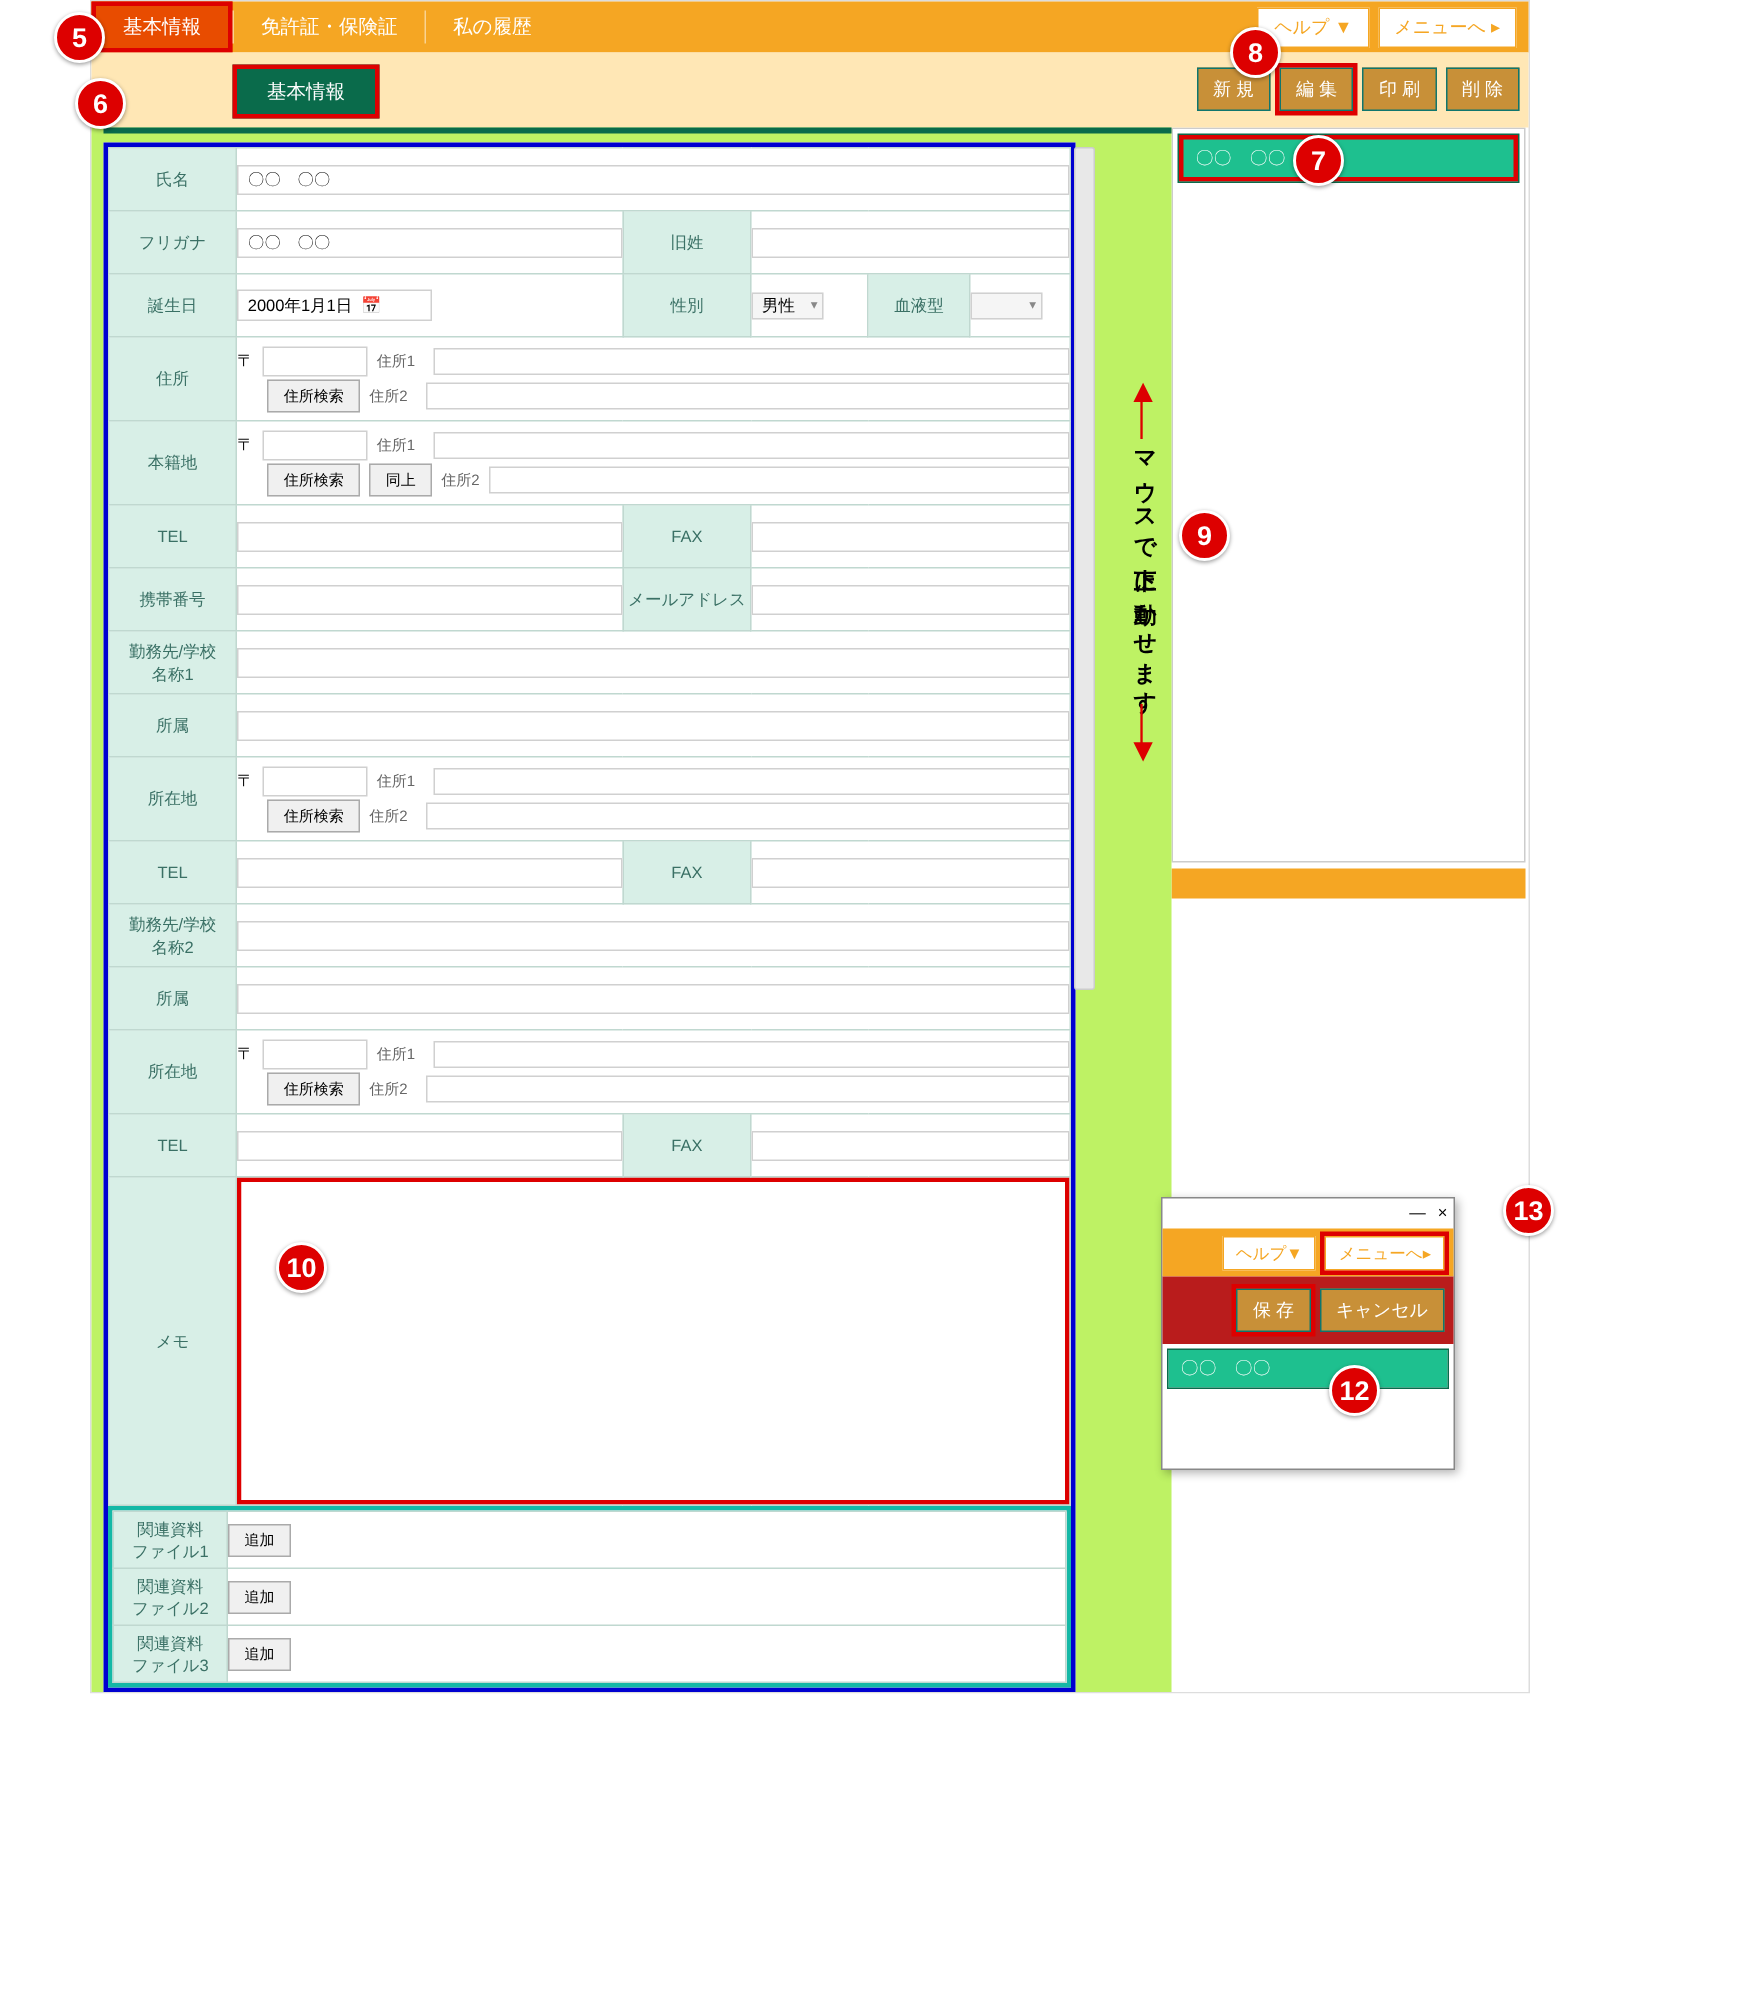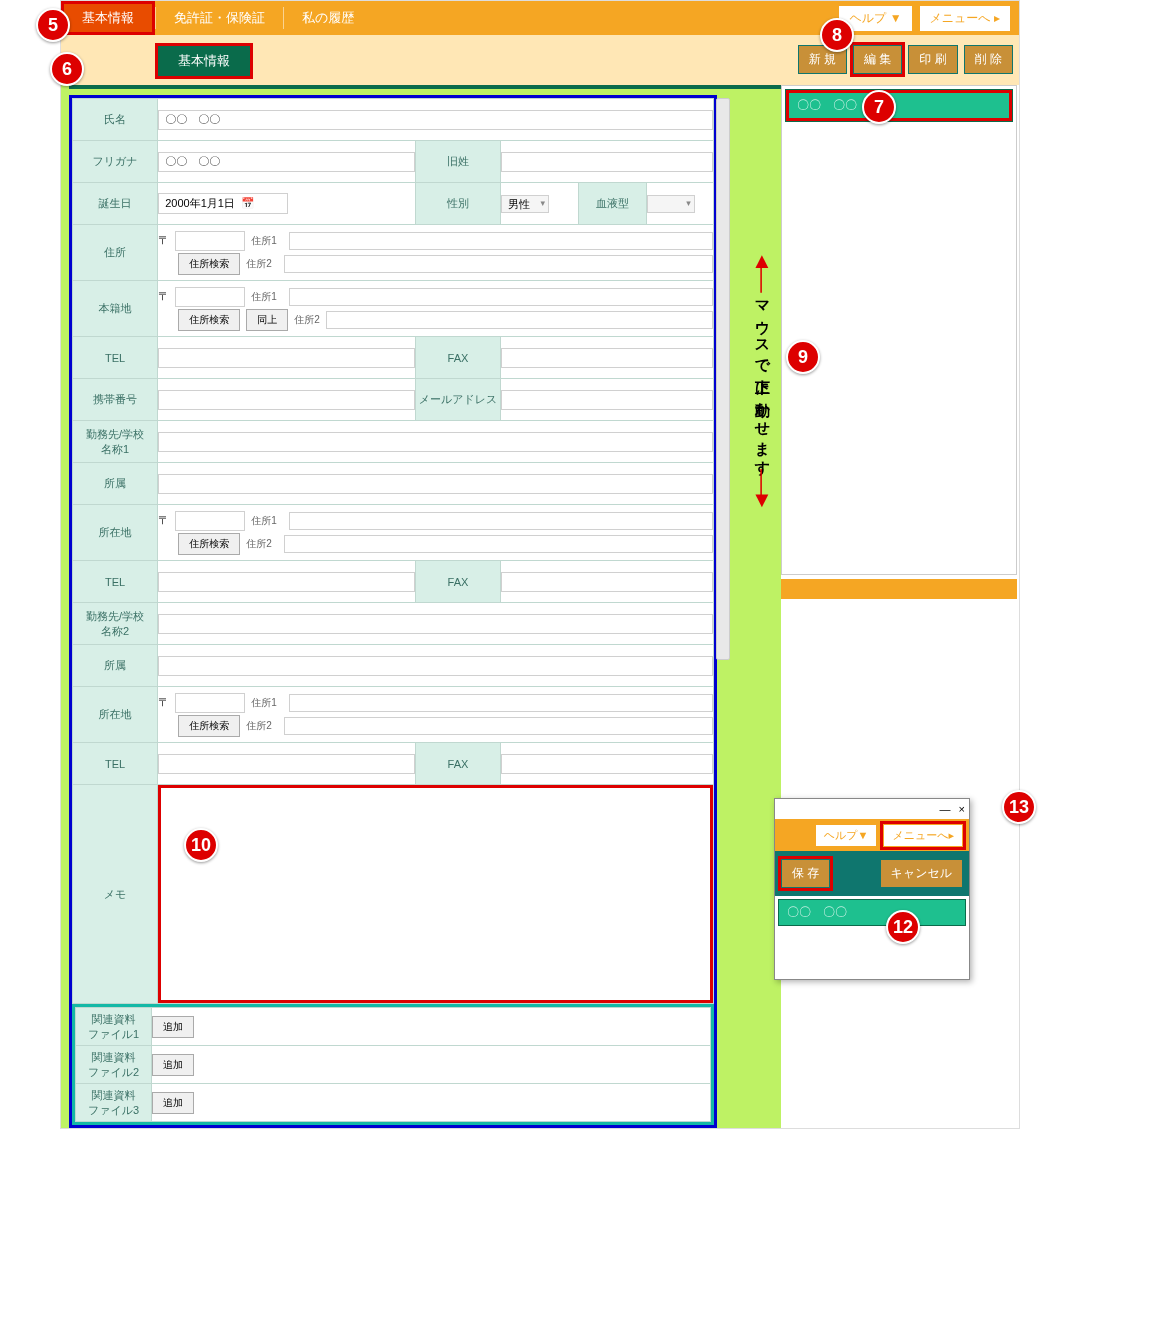--- a/index.html
+++ b/index.html
@@ -61,21 +61,21 @@
   .arrow-v { color: #d00; font-size: 22px; line-height: 0.8; }
   .jp-vert { writing-mode: vertical-rl; font-size: 15px; margin: 4px auto; letter-spacing: 2px; font-weight: bold; }
 
   
   .co { position: absolute; width: 34px; height: 34px; border-radius: 50%; background: #d00; color: #fff; font-weight: bold; font-size: 18px; display: flex; align-items: center; justify-content: center; z-index: 50; border: 2px solid #fff; box-shadow: 0 1px 3px rgba(0,0,0,0.4); }
 
   
   .popup { position: absolute; left: 774px; top: 798px; width: 196px; border: 1px solid #888; background: #fff; box-shadow: 2px 2px 6px rgba(0,0,0,0.3); }
   .pop-title { height: 20px; display: flex; justify-content: flex-end; align-items: center; padding: 0 4px; font-size: 11px; gap: 8px; }
   .pop-bar { background: #f5a623; height: 32px; display: flex; justify-content: flex-end; align-items: center; padding: 0 6px; gap: 6px; }
-  .pop-tools { background: #0f766e; padding: 8px 6px; display: flex; justify-content: space-between; gap: 6px; }
+  .pop-tools { background: #b91c1c; padding: 8px 6px; display: flex; justify-content: flex-end; gap: 6px; }
   .pop-body { padding: 4px; }
   .pop-item { background: #1ec08f; color: #fff; padding: 4px 8px; font-size: 12px; outline: 1px solid #0a6b4b; }
 </style>
 </head>
 <body>
 
 <div class="whole">
 
   <div class="co" style="left:36px; top:8px;">5</div>
   <div class="co" style="left:50px; top:52px;">6</div>

